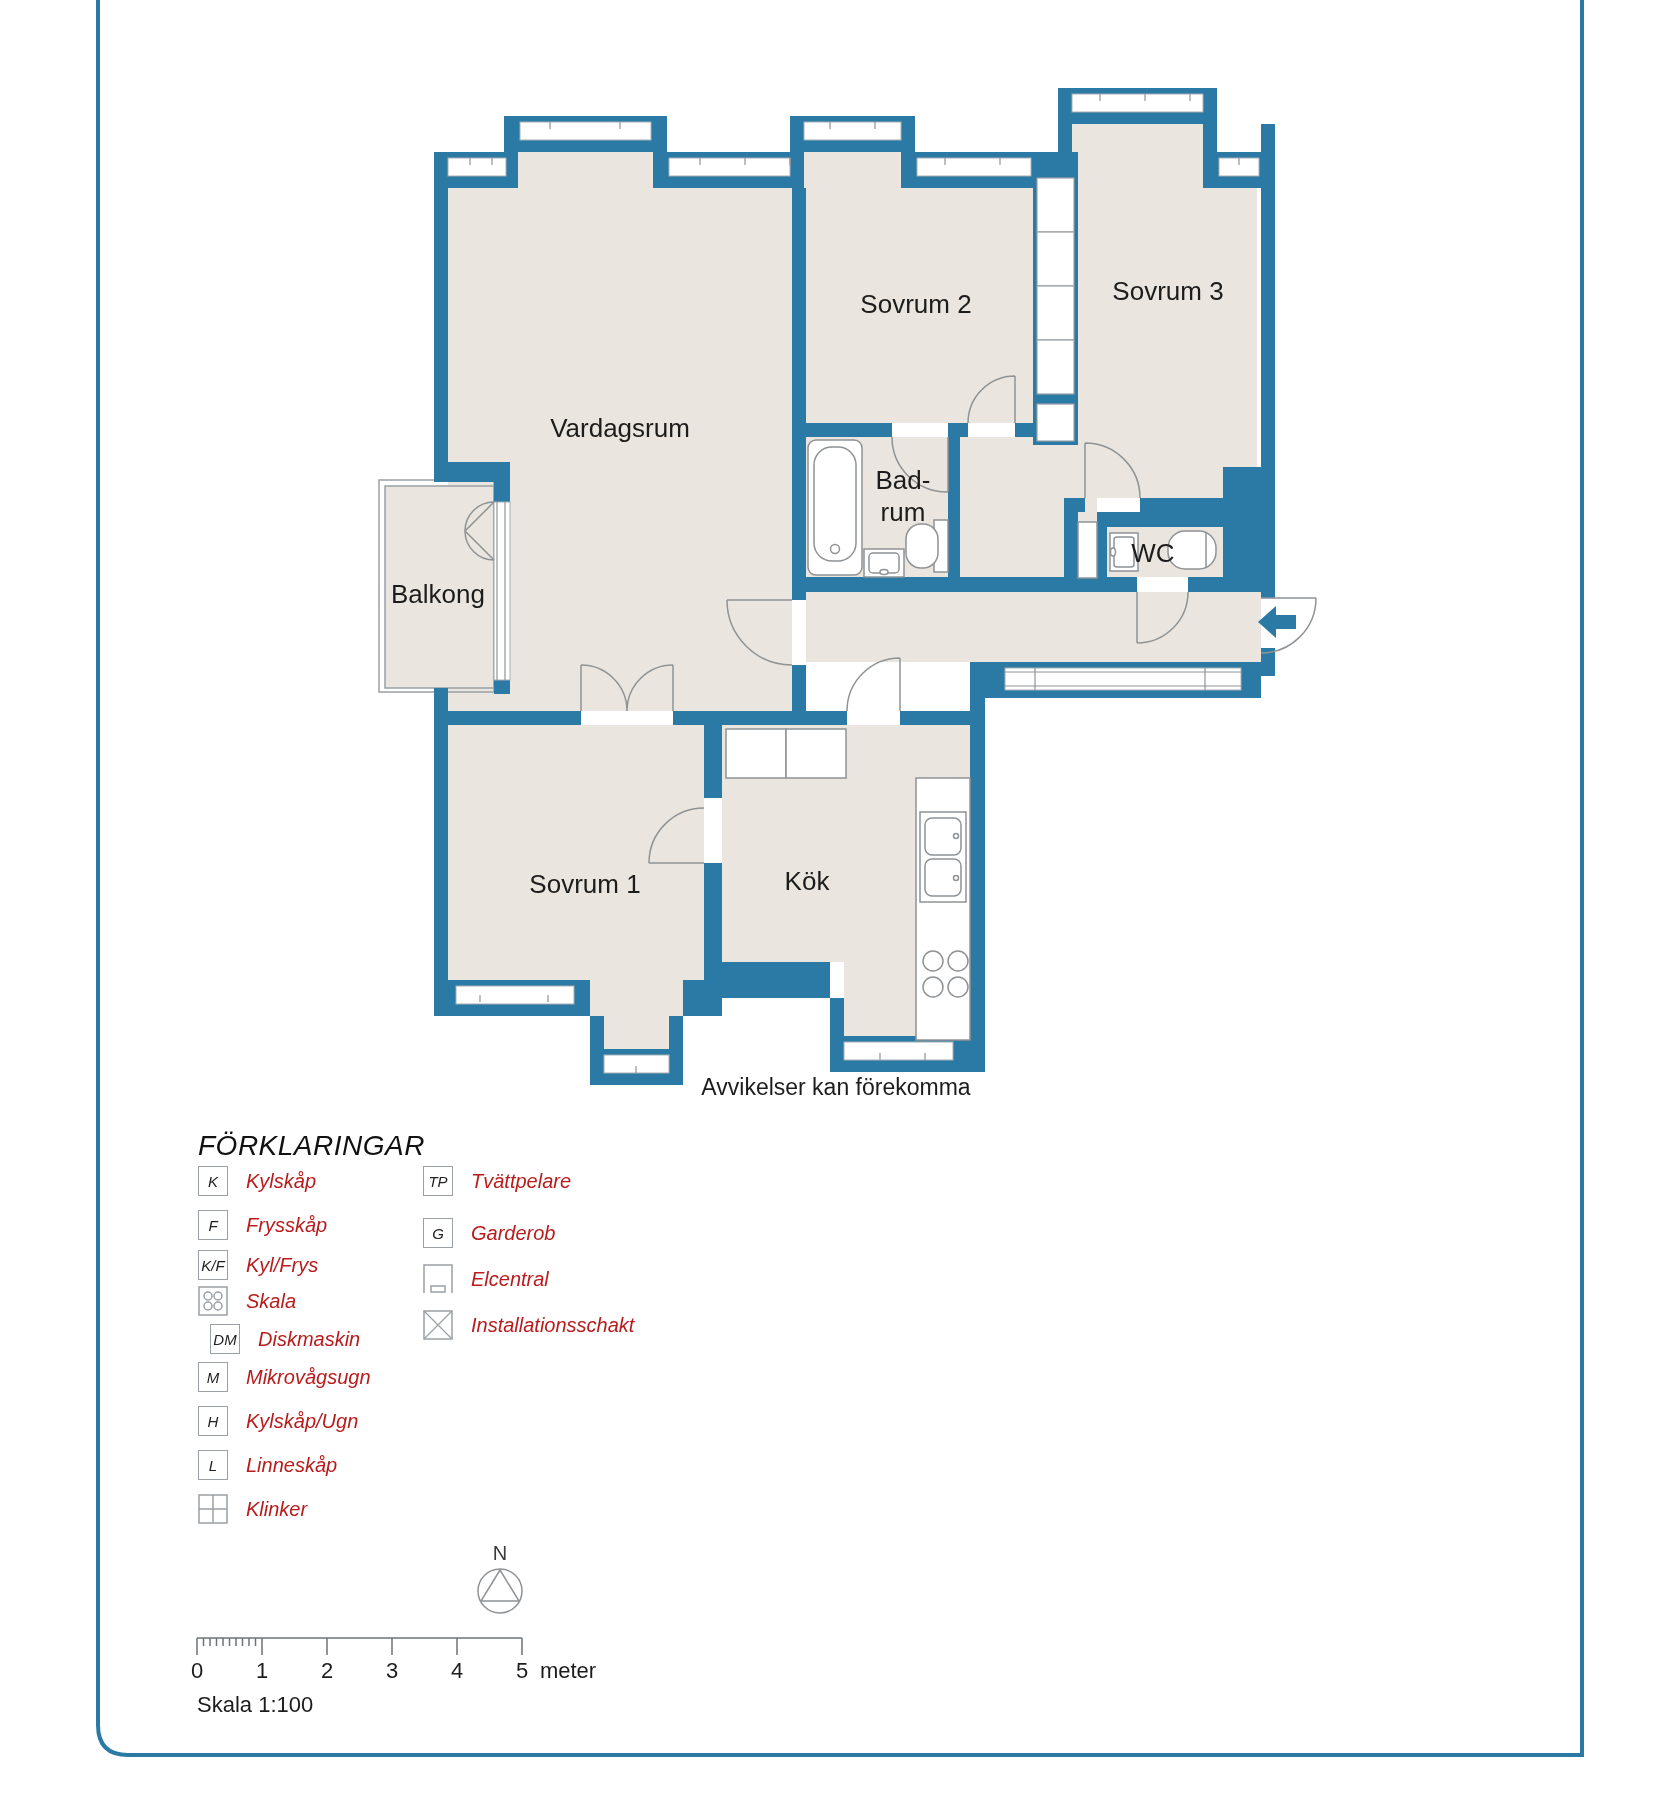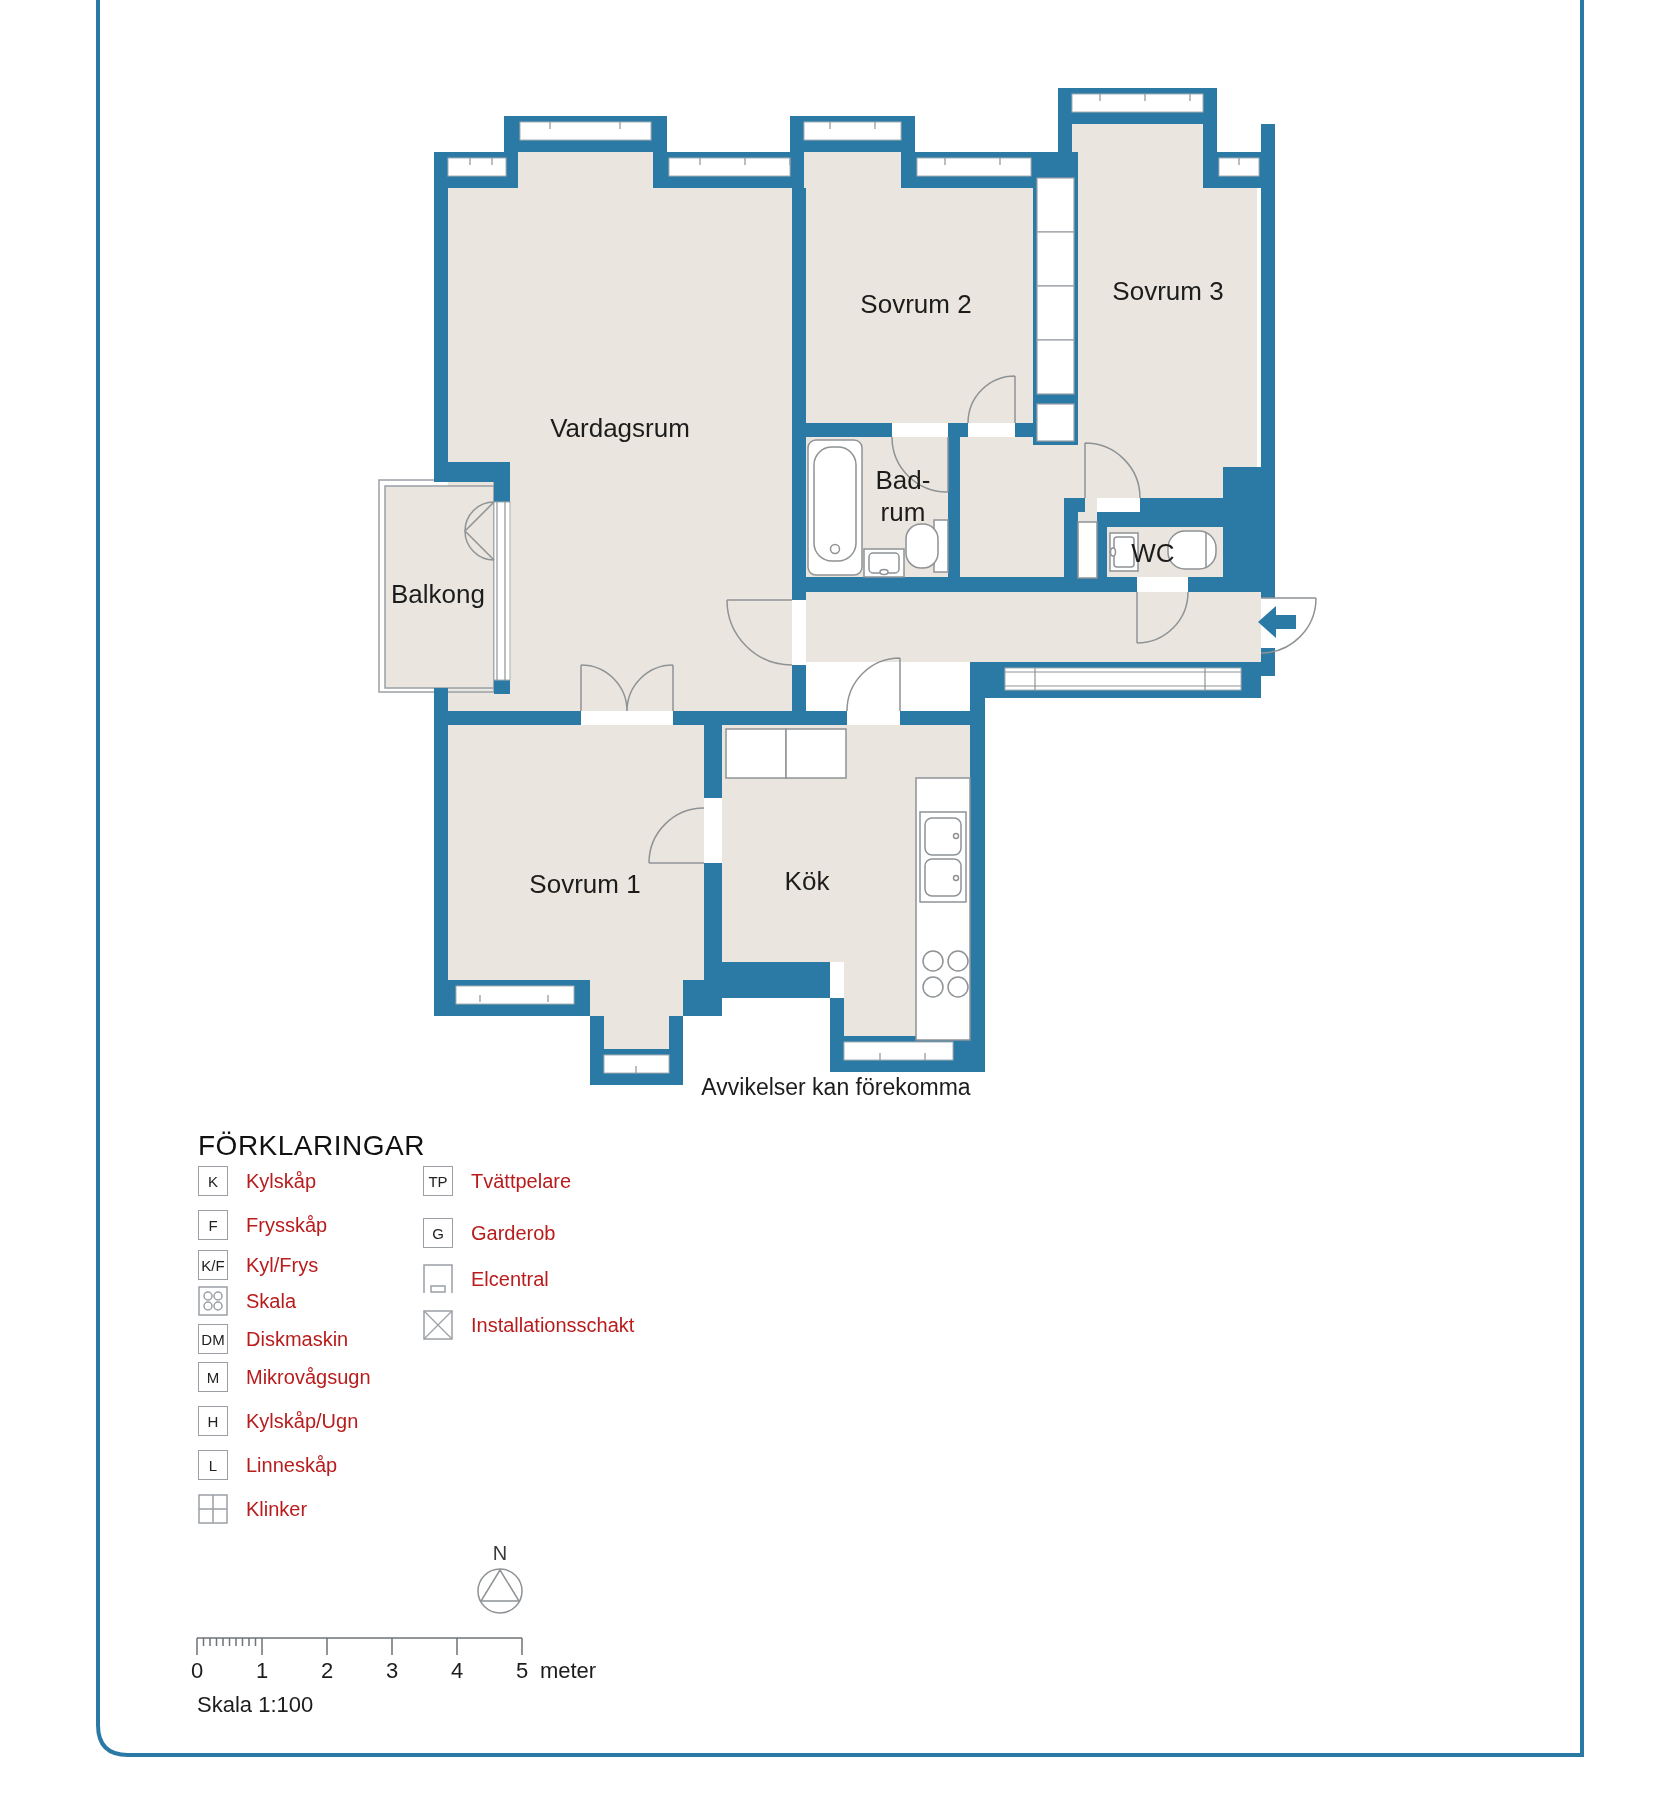--- a/index.html
+++ b/index.html
@@ -1,19 +1,19 @@
 <!DOCTYPE html>
 <html><head>
 <meta charset="utf-8">
 <style>
   html,body{margin:0;padding:0;background:#ffffff;}
   .page{position:relative;width:1666px;height:1800px;background:#ffffff;overflow:hidden;
         font-family:"Liberation Sans","DejaVu Sans",sans-serif;}
   svg{position:absolute;left:0;top:0;}
-  .legend{position:absolute;left:198px;top:1130px;width:760px;height:420px;color:#1c1c1c;}
+  .legend{position:absolute;left:198px;top:1130px;width:760px;height:420px;color:#1c1c1c;font-style:italic;}
   .legend-title{position:absolute;left:0;top:0;font-size:28px;letter-spacing:0.5px;color:#111;}
   .lrow{position:absolute;display:flex;align-items:center;}
   .symbox{width:30px;height:30px;border:1.5px solid #9aa0a5;background:#fff;display:flex;
           align-items:center;justify-content:center;font-size:15px;color:#222;box-sizing:border-box;flex:0 0 auto;}
   .symbox.icon{border:none;}
   .lrow .lbl{margin-left:18px;font-size:20px;color:#b91c1c;white-space:nowrap;}
   text{font-family:"Liberation Sans","DejaVu Sans",sans-serif;}
 </style>
 </head>
 <body>
@@ -318,21 +318,21 @@
       <g fill="none" stroke="#9aa0a5" stroke-width="1.5">
               <circle cx="10" cy="10" r="4"></circle>
               <circle cx="20" cy="10" r="4"></circle>
               <circle cx="10" cy="20" r="4"></circle>
               <circle cx="20" cy="20" r="4"></circle>
             </g>
           </svg>
     </span>
     <span class="lbl">Skala</span>
   </div>
-  <div class="lrow" style="left:0; top:194px">
+  <div class="lrow" style="left:12px; top:194px">
     <span class="symbox">DM</span>
     <span class="lbl">Diskmaskin</span>
   </div>
   <div class="lrow" style="left:0; top:232px">
     <span class="symbox">M</span>
     <span class="lbl">Mikrovågsugn</span>
   </div>
   <div class="lrow" style="left:0; top:276px">
     <span class="symbox">H</span>
     <span class="lbl">Kylskåp/Ugn</span>

